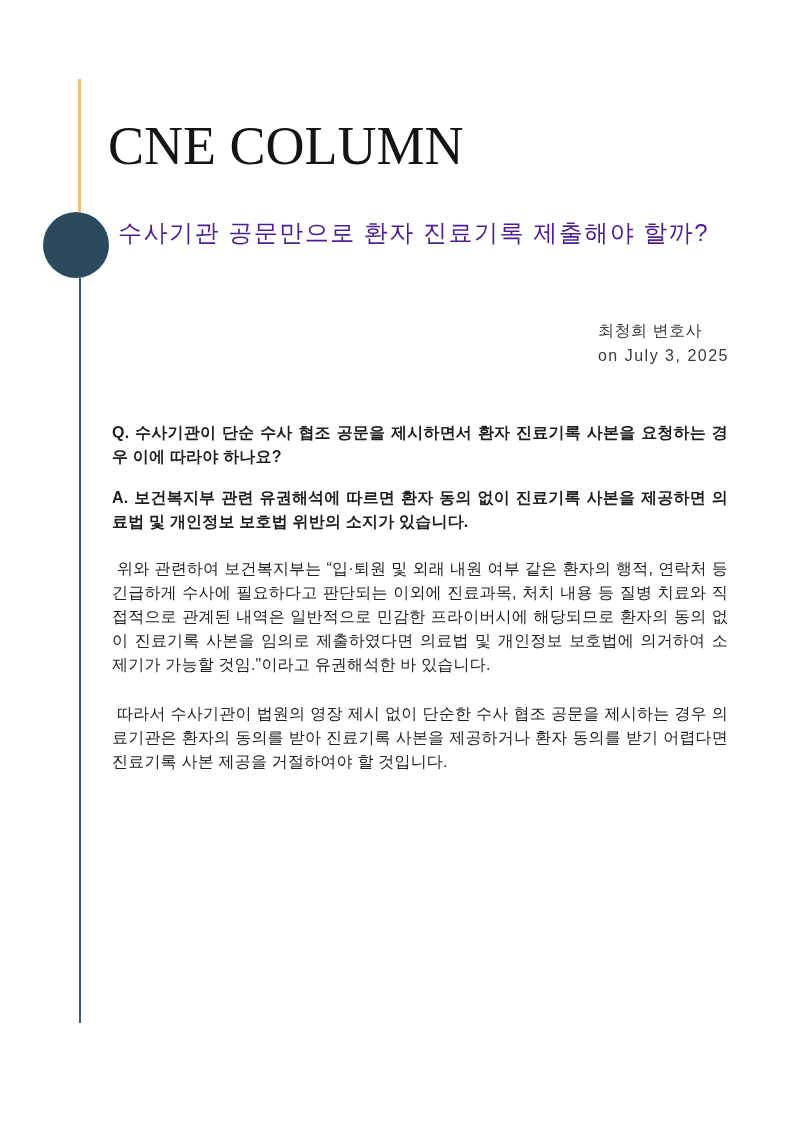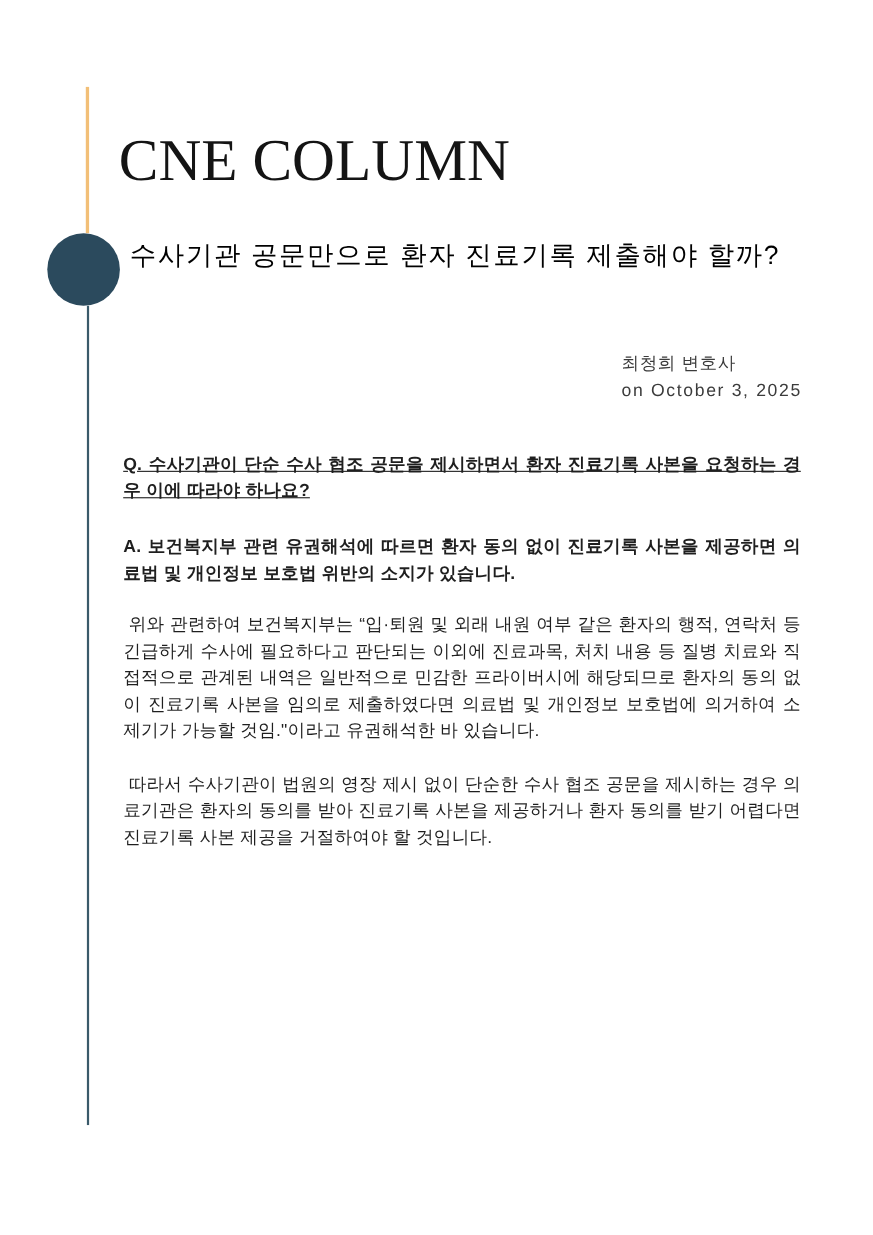--- a/index.html
+++ b/index.html
@@ -47,21 +47,21 @@
     letter-spacing: 0px;
     white-space: nowrap;
   }
   .doc-title {
     position: absolute;
     left: 118px; top: 218px;
     width: 640px;
     font-size: 24px;
     line-height: 30px;
     font-weight: 400;
-    color: #000000;
+    color: #4c1d95;
     letter-spacing: 1.5px;
     white-space: nowrap;
   }
   .byline {
     position: absolute;
     right: 65px; top: 318px;
     color: #3b3b3b;
   }
   .byline .author {
     font-size: 16px;
@@ -79,21 +79,21 @@
     width: 616px;
     font-size: 16px;
     line-height: 24px;
     text-align: justify;
     word-break: break-all;
     color: #1f1f1f;
     letter-spacing: 0.2px;
   }
   .para.bold { font-weight: 700; }
   .para.indented { text-indent: 5px; }
-  .q-block  { top: 411px; text-decoration: underline; }
+  .q-block  { top: 421px; }
   .a-block  { top: 486px; }
   .body-p1  { top: 557px; }
   .body-p2  { top: 702px; }
   .page-number {
     position: absolute;
     left: 0; right: 0;
     top: 1072px;
     text-align: center;
     font-size: 15px;
     letter-spacing: 1px;
@@ -108,21 +108,21 @@
   <div class="gold-line"></div>
   <div class="teal-circle"></div>
   <div class="teal-line"></div>
 
   <div class="masthead">CNE COLUMN</div>
 
   <div class="doc-title">수사기관 공문만으로 환자 진료기록 제출해야 할까?</div>
 
   <div class="byline">
     <div class="author">최청희 변호사</div>
-    <div class="date-line">on October 3, 2025</div>
+    <div class="date-line">on July 3, 2025</div>
   </div>
 
   <p class="para bold q-block">Q. 수사기관이 단순 수사 협조 공문을 제시하면서 환자 진료기록 사본을 요청하는 경우 이에 따라야 하나요?</p>
 
   <p class="para bold a-block">A. 보건복지부 관련 유권해석에 따르면 환자 동의 없이 진료기록 사본을 제공하면 의료법 및 개인정보 보호법 위반의 소지가 있습니다.</p>
 
   <p class="para indented body-p2">따라서 수사기관이 법원의 영장 제시 없이 단순한 수사 협조 공문을 제시하는 경우 의료기관은 환자의 동의를 받아 진료기록 사본을 제공하거나 환자 동의를 받기 어렵다면 진료기록 사본 제공을 거절하여야 할 것입니다.</p>
 
   <p class="para indented body-p1">위와 관련하여 보건복지부는 “입·퇴원 및 외래 내원 여부 같은 환자의 행적, 연락처 등 긴급하게 수사에 필요하다고 판단되는 이외에 진료과목, 처치 내용 등 질병 치료와 직접적으로 관계된 내역은 일반적으로 민감한 프라이버시에 해당되므로 환자의 동의 없이 진료기록 사본을 임의로 제출하였다면 의료법 및 개인정보 보호법에 의거하여 소 제기가 가능할 것임."이라고 유권해석한 바 있습니다.</p>
 

